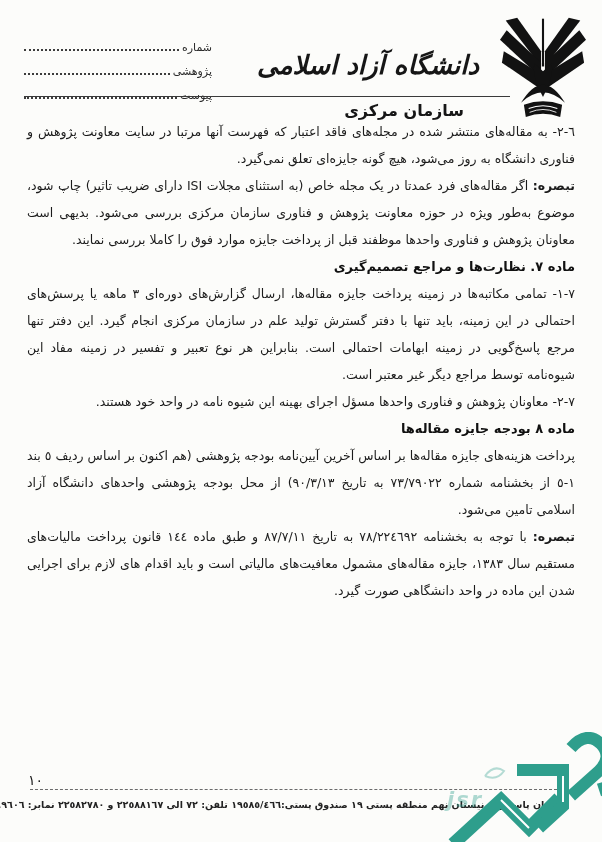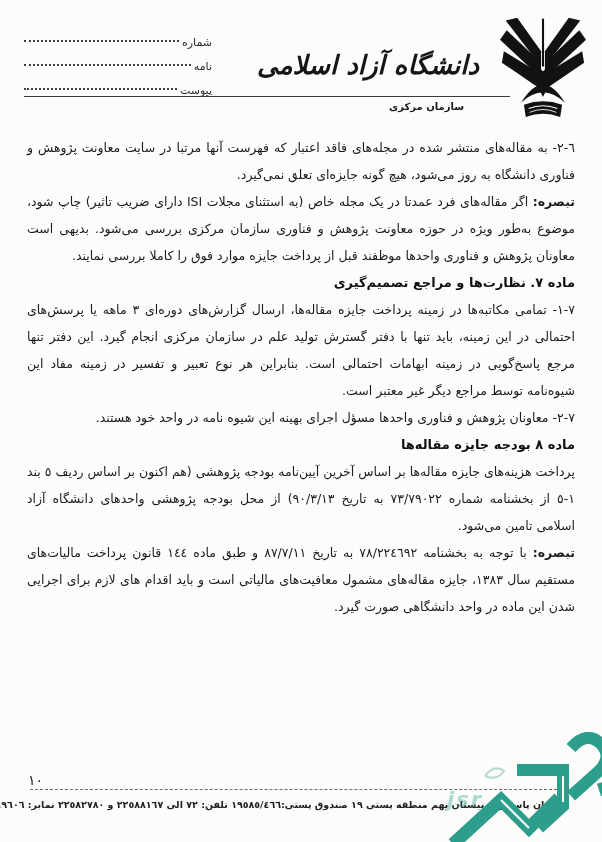--- a/index.html
+++ b/index.html
@@ -6,36 +6,36 @@
   body{
     width:602px;height:842px;position:relative;overflow:hidden;
     background:#fcfcfa;color:#1c1c1c;
     font-family:"DejaVu Sans",sans-serif;
     direction:rtl;
   }
   .page{position:absolute;inset:0;}
 
   
   .meta{position:absolute;left:24px;top:30px;width:188px;}
-  .field{display:flex;align-items:center;height:24px;font-size:11px;color:#2a2a2a;}
+  .field{display:flex;align-items:flex-end;height:24px;font-size:11px;color:#2a2a2a;}
   .field .flabel{white-space:nowrap;padding-left:3px;font-weight:500;}
   .field .dots{flex:1;border-bottom:2px dotted #3c3c3c;margin-bottom:3px;}
 
   .emblem{position:absolute;right:16px;top:10px;width:86px;height:112px;}
   .uni-name{
     position:absolute;right:104px;top:50px;width:260px;
     font-size:26px;font-weight:bold;font-style:italic;
     text-align:center;color:#161616;white-space:nowrap;
   }
   .header-rule{position:absolute;top:96px;left:24px;right:92px;border-top:1.6px solid #3a3a3a;}
-  .org{position:absolute;right:138px;top:101px;font-size:10px;font-weight:bold;color:#161616;}
+  .org{position:absolute;right:138px;top:101px;font-size:16px;font-weight:bold;color:#161616;}
 
   
   .doc-body{
-    position:absolute;top:134px;right:27px;left:27px;
+    position:absolute;top:118px;right:27px;left:27px;
     font-size:12.5px;line-height:27px;text-align:justify;color:#1b1b1b;
   }
   .doc-body p{margin:0;}
   .doc-body h3{margin:0;font-size:13px;font-weight:bold;color:#111;}
   .note-label{font-weight:bold;}
   .g12{margin-top:12px;} .g10{margin-top:10px;} .g28{margin-top:28px;} .g30{margin-top:30px;}
 
   
   .footer-rule{position:absolute;top:789px;left:30px;right:40px;border-top:1.4px dashed #6b6b6b;}
   .footer-text{
@@ -56,21 +56,21 @@
 <body>
 
 <div class="page">
 
   <div class="meta">
     <div class="field">
       <span class="flabel">شماره</span>
       <span class="dots"></span>
     </div>
     <div class="field">
-      <span class="flabel">نامه</span>
+      <span class="flabel">پژوهشی</span>
       <span class="dots"></span>
     </div>
     <div class="field">
       <span class="flabel">پیوست</span>
       <span class="dots"></span>
     </div>
   </div>
 
   <div class="emblem">
     <svg viewBox="0 0 90 115" width="86" height="112" aria-hidden="true">

